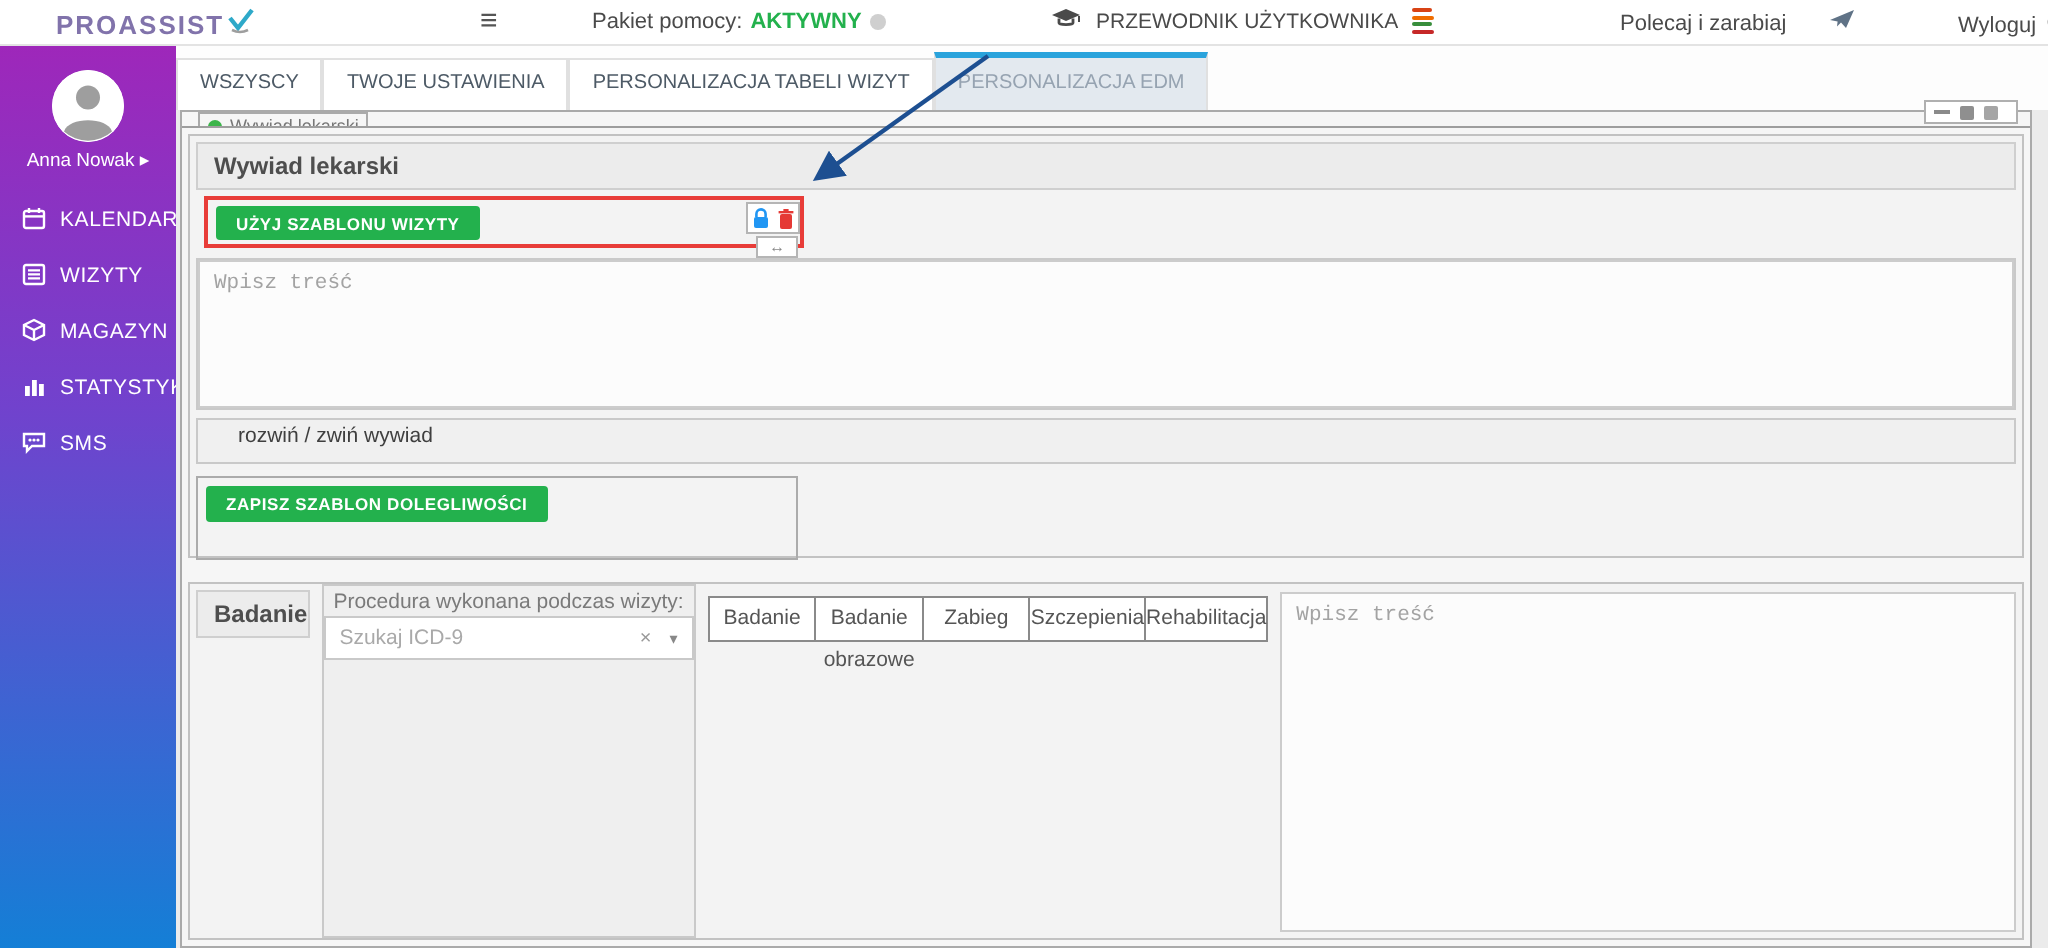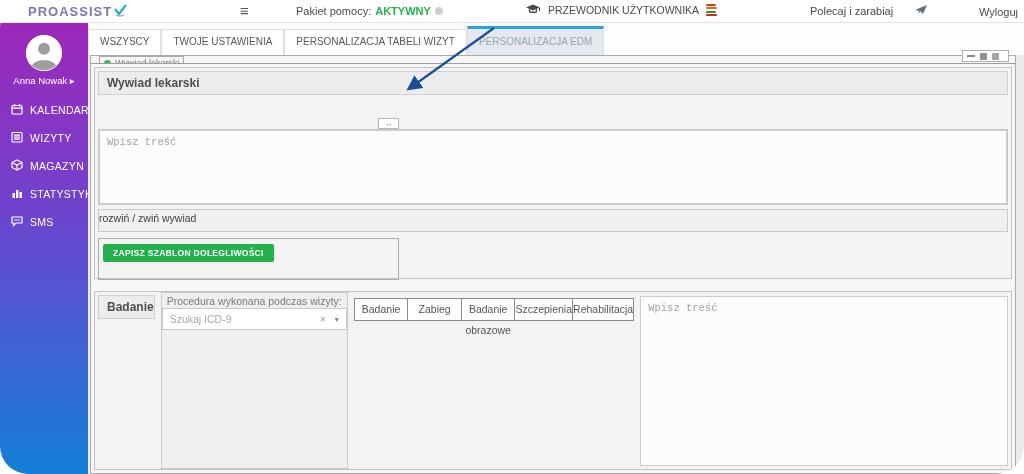--- a/index.html
+++ b/index.html
@@ -1,17 +1,17 @@
 <!DOCTYPE html>
 <html><head>
 <meta charset="utf-8">
 <style>
   * { box-sizing: border-box; margin: 0; padding: 0; }
   body { font-family: "Liberation Sans", "DejaVu Sans", sans-serif; background:#fff; }
-  .app { position:relative; width:1024px; height:474px; overflow:hidden; background:#fff;border-radius:28px; }
+  .app { position:relative; width:1024px; height:474px; overflow:hidden; background:#fff; }
 
   
   .topbar { position:absolute; left:0; top:0; width:1024px; height:23px; background:#fff;
             border-bottom:1px solid #e3e3e3; font-size:11px; color:#4a4a4a; }
   .logo { position:absolute; left:28px; top:4px; display:flex; align-items:center; cursor:pointer; }
   .logo-text { font-size:13px; letter-spacing:1px; color:#8173ab; font-weight:bold; }
   .logo-check { margin-left:1px; }
   .hamburger { position:absolute; left:240px; top:2px; font-size:15px; color:#555; cursor:pointer; }
   .pkg { position:absolute; left:296px; top:5px; display:flex; align-items:center; gap:4px; }
   .pkg-status { color:#23b14d; font-weight:bold; }
@@ -72,21 +72,21 @@
                border:1px solid #b5b5b5; font-size:8px; color:#888; display:flex; align-items:center;
                justify-content:center; cursor:ew-resize; }
 
   .fieldgroup { margin:0 3px; border:1px solid #c9c9c9; background:#f0f0f0; }
   .fieldgroup .lbl { display:block; font-size:10.5px; color:#8a8a8a; padding:2px 5px 1px; }
   textarea { display:block; width:100%; border:1px solid #ccc; background:#fcfcfc; resize:none;
              font-family:Liberation Mono, monospace; font-size:10.5px; color:#444; padding:5px 7px; outline:none; }
   textarea::placeholder { color:#a3a3a3; }
   .ta-complaints { height:74px; }
   .expandbox { margin:4px 3px 0; border:1px solid #c9c9c9; background:#f0f0f0; height:23px;
-               font-size:10.5px; color:#3f3f3f; padding:2px 0; cursor:pointer; }
+               font-size:10.5px; color:#3f3f3f; padding:2px 20px; cursor:pointer; }
   .savebox { margin:6px 3px 0; border:1px solid #ababab; width:301px; height:42px; padding:3px 4px; }
   .btn-save { height:18px; padding:0 10px; }
 
   .procgroup { margin:0 3px; border:1px solid #c9c9c9; background:#efefef; padding-bottom:15px; }
   .procgroup .lbl { display:block; font-size:10.5px; color:#7a7a7a; padding:2px 5px 1px; }
   .selectbox { height:22px; background:#fff; border:1px solid #c9c9c9; display:flex; align-items:center;
                padding:0 7px; font-size:10.5px; cursor:pointer; }
   .selectbox .ph { color:#a9a9a9; flex:1; }
   .selectbox .clear { color:#999; font-size:10px; margin-right:9px; cursor:pointer; }
   .selectbox .caret { color:#888; font-size:8px; cursor:pointer; }
@@ -232,20 +232,38 @@
       <div class="dragstrip">
         <div class="draglabel">
           <span class="dragdot"></span>
           <span>Wywiad lekarski</span>
         </div>
       </div>
 
       <div class="panel wywiad">
         <div class="bar">Wywiad lekarski</div>
         <div class="btnrow">
+          <div class="annot-box">
+            <button class="btn-green btn-use">UŻYJ SZABLONU WIZYTY</button>
+            <div class="iconbox">
+              <span>
+                <svg width="9" height="11" viewBox="0 0 9 11">
+                    <path d="M2.2 4.5 V3 a2.3 2.3 0 0 1 4.6 0 v1.5" fill="none" stroke="#2196f3" stroke-width="1.3"></path>
+                    <rect x="1" y="4.5" width="7" height="5.5" rx="1" fill="#2196f3"></rect>
+                  </svg>
+              </span>
+              <span>
+                <svg width="8" height="11" viewBox="0 0 8 11">
+                    <rect x="1" y="3" width="6" height="7.5" rx="1" fill="#e53935"></rect>
+                    <rect x="0.3" y="1.5" width="7.4" height="1.2" fill="#e53935"></rect>
+                    <rect x="2.7" y="0.5" width="2.6" height="1.2" fill="#e53935"></rect>
+                  </svg>
+              </span>
+            </div>
+          </div>
           <div class="resizebox">↔</div>
         </div>
         <div class="fieldgroup">
           <textarea class="ta-complaints" placeholder="Wpisz treść" style=""></textarea>
         </div>
         <div class="expandbox">rozwiń / zwiń wywiad</div>
         <div class="savebox">
           <button class="btn-green btn-save">ZAPISZ SZABLON DOLEGLIWOŚCI</button>
         </div>
       </div>
@@ -255,22 +273,22 @@
         <div class="procgroup">
           <span class="lbl">Procedura wykonana podczas wizyty:</span>
           <div class="selectbox">
             <span class="ph">Szukaj ICD-9</span>
             <span class="clear">×</span>
             <span class="caret">▾</span>
           </div>
         </div>
         <div class="cat-table">
           <div class="th">Badanie</div>
+          <div class="th">Badanie obrazowe</div>
           <div class="th">Zabieg</div>
-          <div class="th">Badanie obrazowe</div>
           <div class="th">Szczepienia</div>
           <div class="th">Rehabilitacja</div>
         </div>
         <textarea class="ta-notes" placeholder="Wpisz treść" style=""></textarea>
       </div>
 
     </div>
   </div>
 
   <div class="controlsbox">

